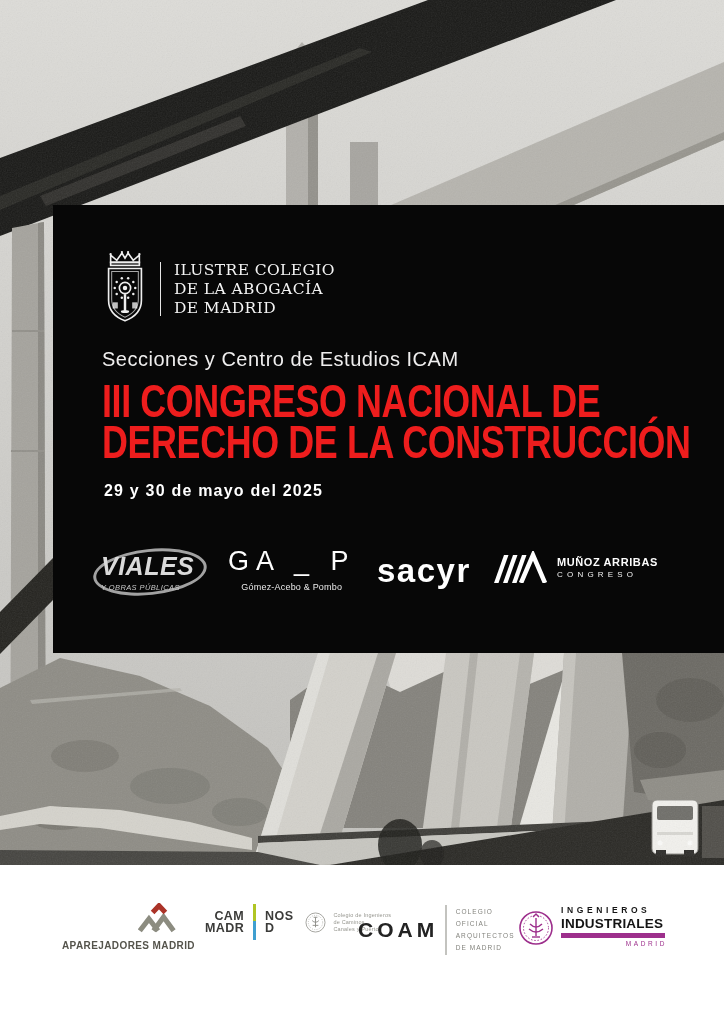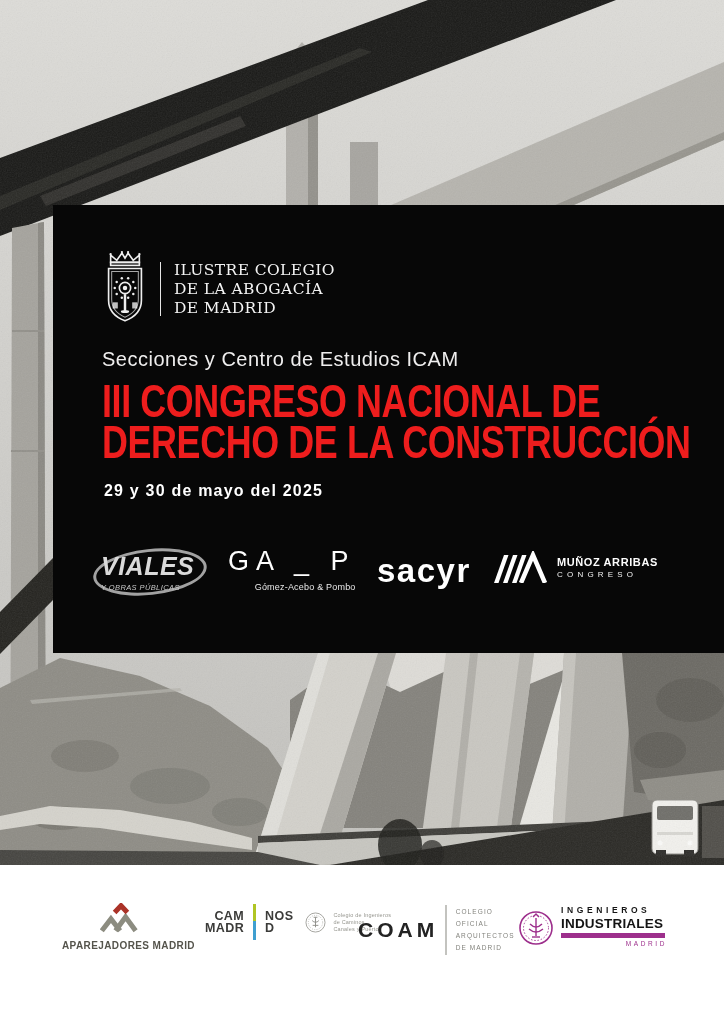--- a/index.html
+++ b/index.html
@@ -48,36 +48,36 @@
   }
   .viales-name {
     position:absolute; left:1px; top:5px; font-size:25px; font-weight:900;
     font-style:italic; letter-spacing:0.5px; color:#dadada;
   }
   .viales-sub {
     position:absolute; left:1px; top:36px; font-size:7.5px; font-style:italic;
     letter-spacing:0.4px; color:#c8c8c8; white-space:nowrap;
   }
   
-  .sp-gap { left:128px; top:3px; text-align:right; }
+  .sp-gap { left:128px; top:3px; text-align:center; }
   .gap-name { display:block; font-size:27px; font-weight:400; letter-spacing:7px; color:#fdfdfd; white-space:nowrap; }
   .gap-sub { display:block; margin-top:5px; font-size:9px; letter-spacing:0.2px; color:#e9e9e9; }
   
   .sp-sacyr { left:253px; top:9px; font-size:33px; font-weight:800; letter-spacing:1.5px; color:#ffffff;margin-left:24px; }
   
   .sp-munoz { left:390px; top:8px; display:flex; align-items:center; }
   .munoz-icon { width:58px; height:32px; margin-right:9px; flex:0 0 auto; }
   .munoz-name { display:block; font-size:11px; font-weight:800; letter-spacing:0.6px; color:#fdfdfd; white-space:nowrap; }
   .munoz-sub { display:block; margin-top:2px; font-size:8px; letter-spacing:4.2px; color:#f2f2f2; }
 
   
   .footer { position:absolute; left:0; top:865px; width:724px; height:159px; background:#ffffff; }
   .footer > div { position:absolute; }
 
-  .f-apar { left:62px; top:903px; width:118px; text-align:center; top:38px; }
+  .f-apar { left:62px; top:903px; width:118px; text-align:right; top:38px; }
   .f-apar .mark { width:42px; height:30px; }
   .f-apar .label { margin-top:3px; font-size:10px; font-weight:700; letter-spacing:0.4px; color:#55544c; white-space:nowrap; }
 
   .f-caminos { left:205px; top:45px; display:flex; align-items:center; }
   .cam-grid { display:grid; grid-template-columns:auto 5px auto; column-gap:8px; align-items:center; }
   .cam-grid span.t { font-size:12.5px; font-weight:800; line-height:12px; color:#3b3b39; letter-spacing:0.4px; }
   .cam-a { grid-column:1; grid-row:1; justify-self:end; }
   .cam-b { grid-column:3; grid-row:1; justify-self:start; }
   .cam-c { grid-column:1; grid-row:2; justify-self:end; }
   .cam-d { grid-column:3; grid-row:2; justify-self:start; }

